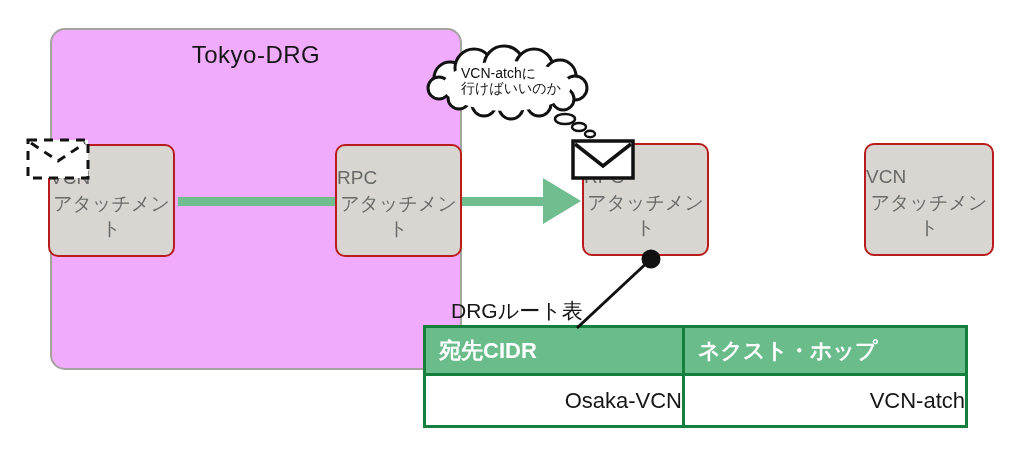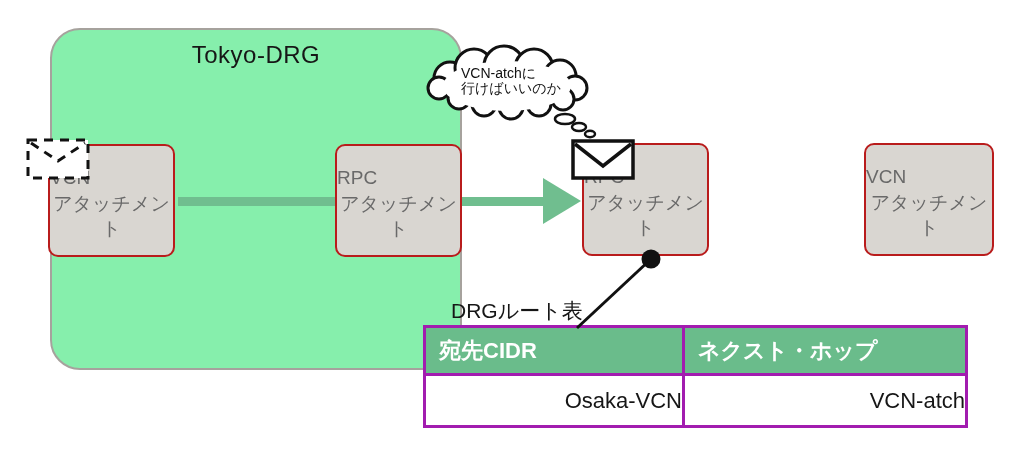--- a/index.html
+++ b/index.html
@@ -1,22 +1,22 @@
 <!DOCTYPE html>
 <html><head>
 <meta charset="utf-8">
 <style>
   html,body{margin:0;padding:0;background:#ffffff;}
   .canvas{
     position:relative;width:1024px;height:473px;background:#ffffff;
     font-family:"Liberation Sans",sans-serif;overflow:hidden;
   }
   .region{
-    position:absolute;background:#86efac;border:2px solid #a6a29d;
-    border-radius:30px;z-index:0;box-sizing:border-box;
+    position:absolute;background:#f0abfc;border:2px solid #a6a29d;
+    border-radius:15px;z-index:0;box-sizing:border-box;
   }
   .region-tokyo{left:50px;top:28px;width:412px;height:342px;}
   .region-osaka{left:582px;top:26px;width:414px;height:343px;}
   .region-title{
     position:absolute;top:11px;left:0;right:0;text-align:center;
     font-size:24px;color:#161616;letter-spacing:0.5px;
   }
   .attach-box{
     position:absolute;width:127px;height:113px;background:#d9d6d1;
     border:2px solid #b91c1c;border-radius:10px;z-index:2;box-sizing:border-box;
@@ -39,21 +39,21 @@
   }
   .table-label{
     position:absolute;left:427px;top:297px;z-index:4;
     font-size:21px;color:#161616;margin-left:24px;
   }
   .route-table{
     position:absolute;left:423px;top:325px;z-index:4;
     border-collapse:collapse;table-layout:fixed;background:#ffffff;
   }
   .route-table th,.route-table td{
-    border:3px solid #a21caf;text-align:left;padding:0 0 0 13px;
+    border:3px solid #15803d;text-align:left;padding:0 0 0 13px;
     box-sizing:border-box;overflow:hidden;white-space:nowrap;
   }
   .route-table th{
     background:#6abc8b;color:#ffffff;font-size:22px;font-weight:bold;
     height:48px;
   }
   .route-table td{
     background:#ffffff;color:#161616;font-size:22px;height:52px;text-align:right;
   }
   .col-cidr{width:259px;}

